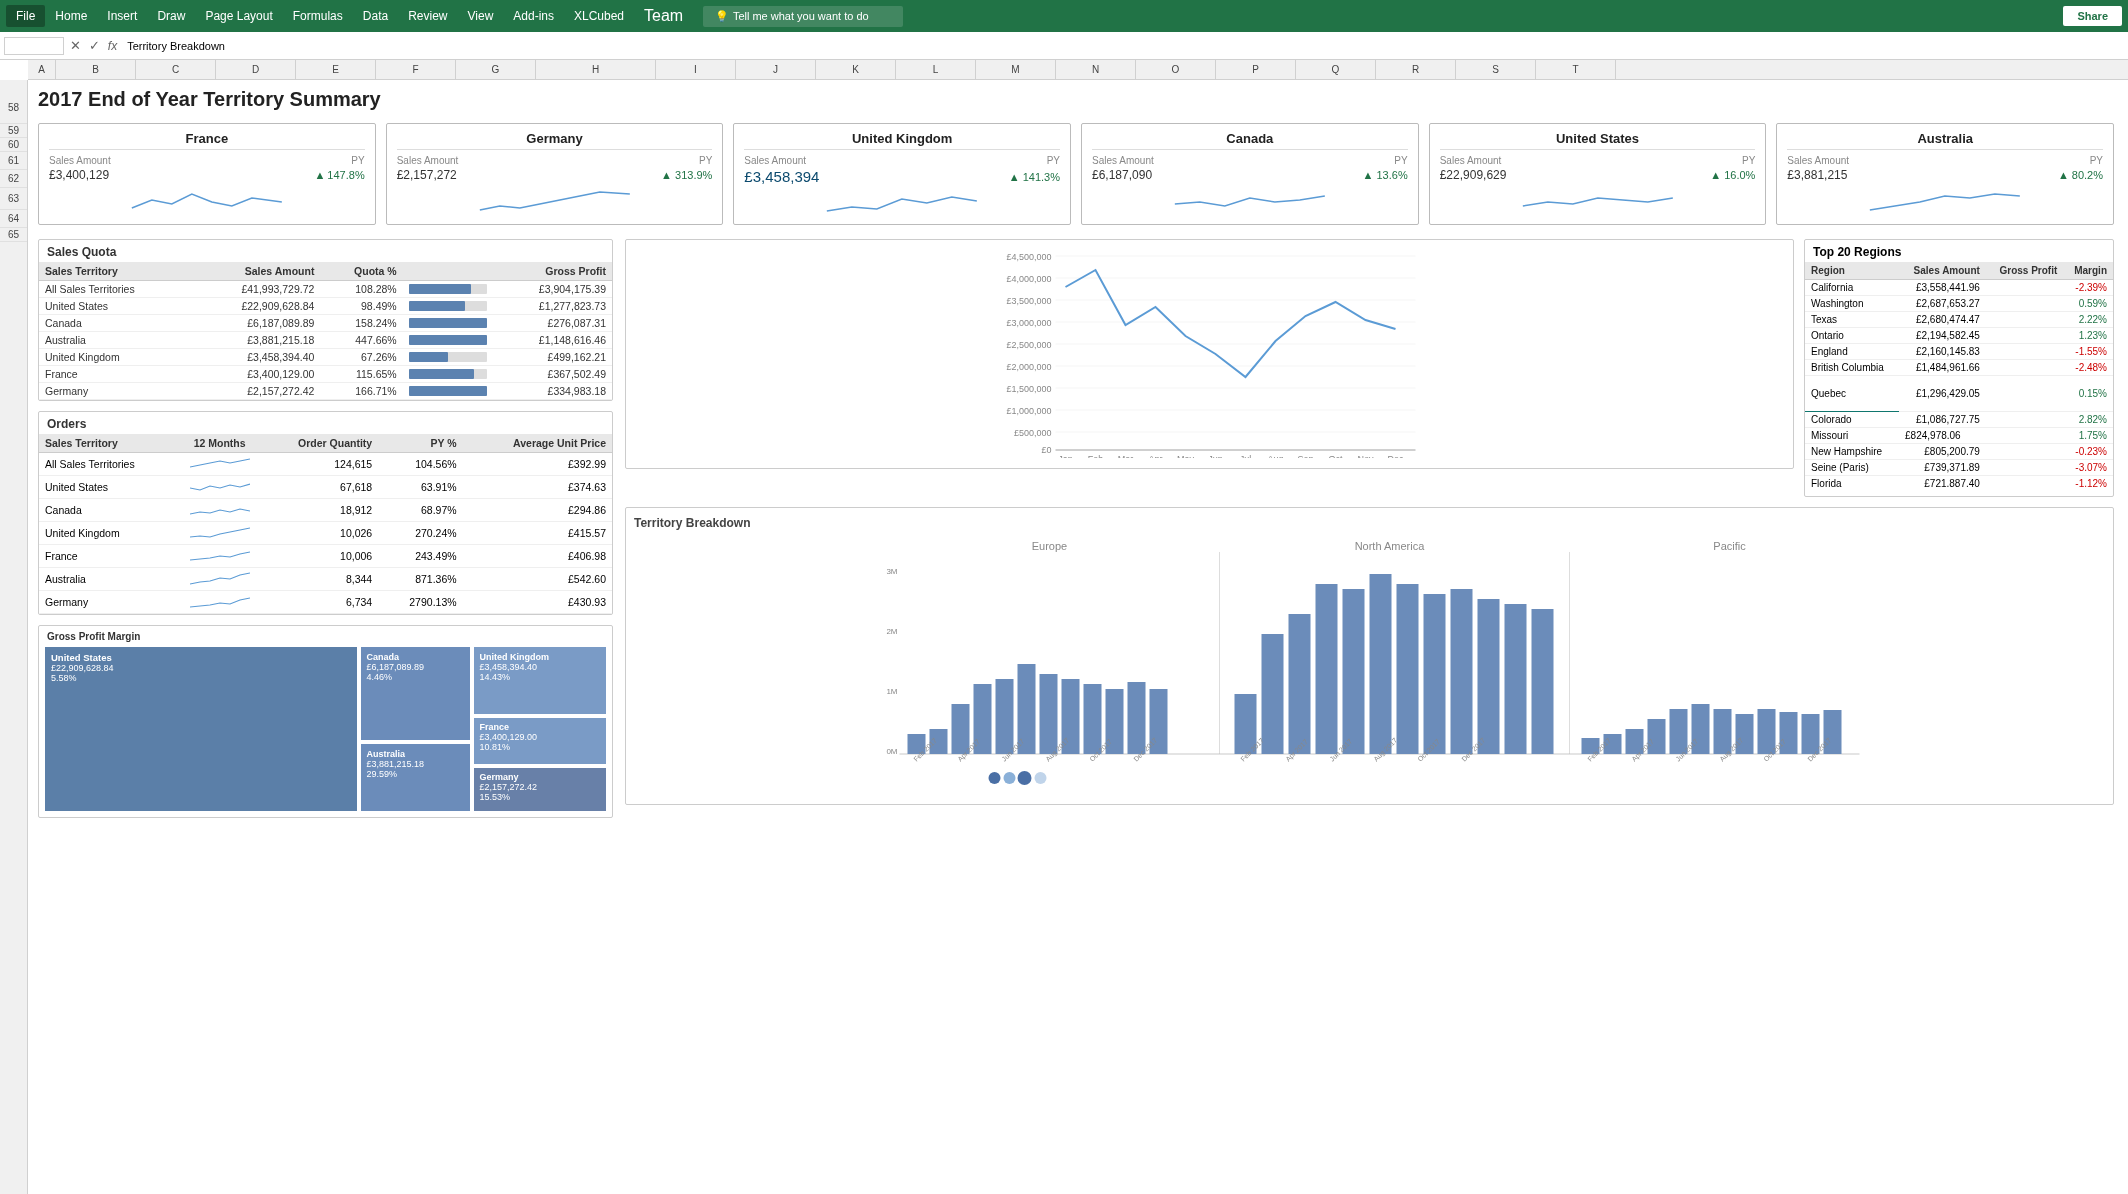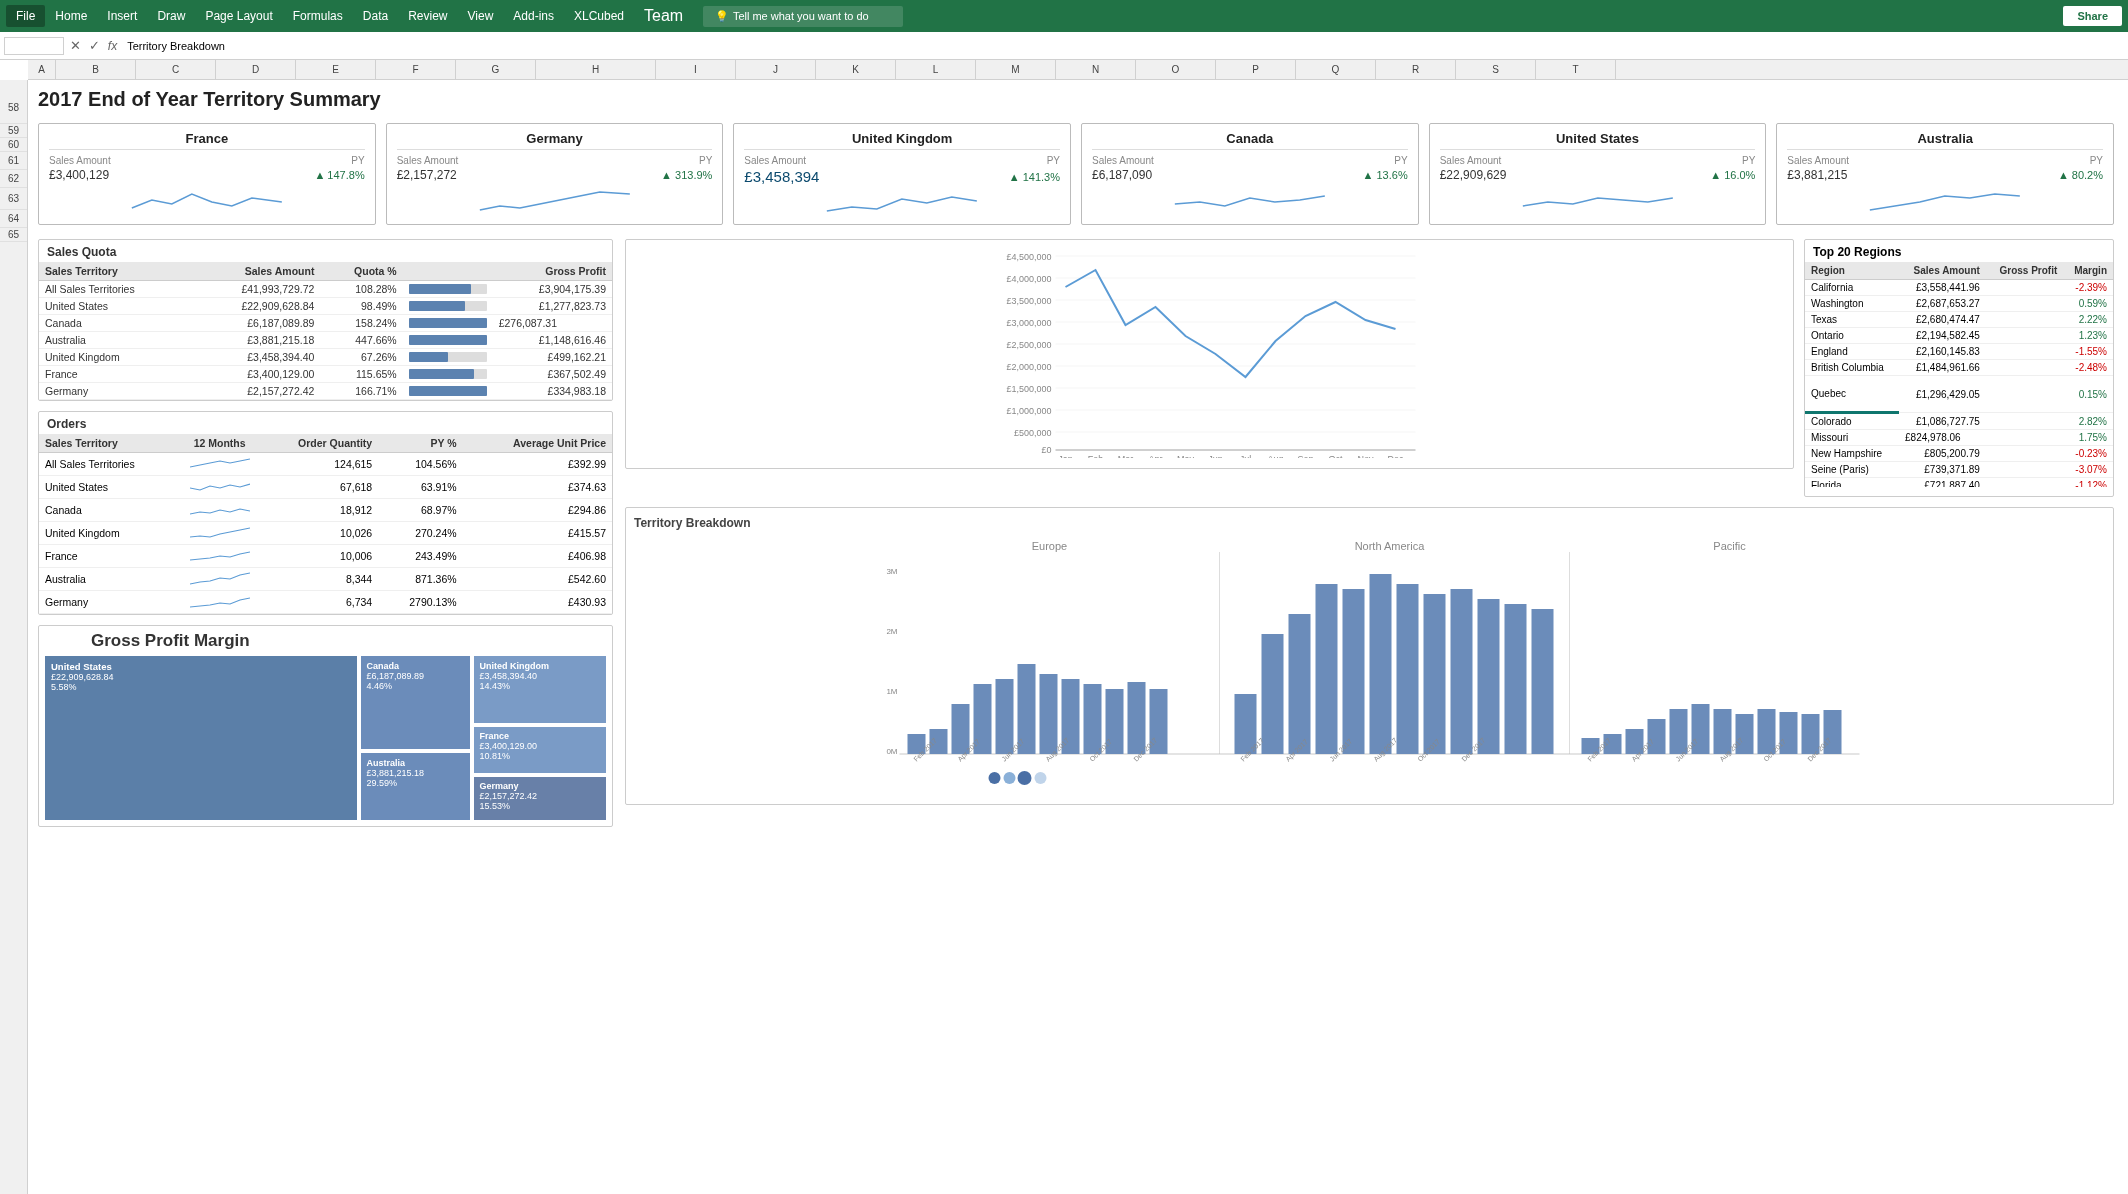--- a/index.html
+++ b/index.html
@@ -211,21 +211,21 @@
               </tr>
               <tr>
                 <td style="padding:2px 6px;border-bottom:1px solid #efefef;color:#333;">Canada</td>
                 <td style="padding:2px 6px;border-bottom:1px solid #efefef;color:#333;text-align:right;">£6,187,089.89</td>
                 <td style="padding:2px 6px;border-bottom:1px solid #efefef;color:#333;text-align:right;">158.24%</td>
                 <td style="padding:2px 6px;border-bottom:1px solid #efefef;">
                   <div style="background:#ddd;height:10px;border-radius:1px;">
                     <div style="width:100%;height:10px;background:#5b82b0;border-radius:1px;"></div>
                   </div>
                 </td>
-                <td style="padding:2px 6px;border-bottom:1px solid #efefef;color:#333;text-align:left;">£276,087.31</td>
+                <td style="padding:2px 6px;border-bottom:1px solid #efefef;color:#333;text-align:right;">£276,087.31</td>
               </tr>
               <tr>
                 <td style="padding:2px 6px;border-bottom:1px solid #efefef;color:#333;">Australia</td>
                 <td style="padding:2px 6px;border-bottom:1px solid #efefef;color:#333;text-align:right;">£3,881,215.18</td>
                 <td style="padding:2px 6px;border-bottom:1px solid #efefef;color:#333;text-align:right;">447.66%</td>
                 <td style="padding:2px 6px;border-bottom:1px solid #efefef;">
                   <div style="background:#ddd;height:10px;border-radius:1px;">
                     <div style="width:100%;height:10px;background:#5b82b0;border-radius:1px;"></div>
                   </div>
                 </td>
@@ -356,21 +356,21 @@
                 </td>
                 <td style="padding:2px 6px;border-bottom:1px solid #efefef;text-align:right;">6,734</td>
                 <td style="padding:2px 6px;border-bottom:1px solid #efefef;text-align:right;">2790.13%</td>
                 <td style="padding:2px 6px;border-bottom:1px solid #efefef;text-align:right;">£430.93</td>
               </tr>
             </tbody>
           </table>
         </div>
 
         <div style="border:1px solid #ccc;border-radius:2px;background:#fff;overflow:hidden;">
-          <div style="font-size:17px;font-weight:700;color:#333;padding:5px 8px 3px;margin-left:44px;">Gross Profit Margin</div>
+          <div style="font-size:10px;font-weight:700;color:#333;padding:5px 8px 3px;">Gross Profit Margin</div>
           <div style="position:relative;height:168px;background:#fff;margin:0 4px 4px;">
 
             <div style="position:absolute;left:0;top:0;width:56%;height:100%;background:#5b7fa8;border:2px solid #fff;color:#fff;padding:5px 6px;font-size:9.5px;overflow:hidden;">
               <div style="font-weight:600;font-size:9.5px;">United States</div>
               <div style="font-size:9px;">£22,909,628.84</div>
               <div style="font-size:9px;">5.58%</div>
             </div>
 
             <div style="position:absolute;left:56%;top:0;width:20%;height:58%;background:#6b8cba;border:2px solid #fff;color:#fff;padding:5px 5px;font-size:9px;overflow:hidden;">
               <div style="font-weight:600;">Canada</div>
@@ -495,21 +495,21 @@
                     <td style="padding:2px 6px;border-bottom:1px solid #efefef;text-align:right;"></td>
                     <td style="padding:2px 6px;border-bottom:1px solid #efefef;text-align:right;color:#c00;">-1.55%</td>
                   </tr>
                   <tr>
                     <td style="padding:2px 6px;border-bottom:1px solid #efefef;">British Columbia</td>
                     <td style="padding:2px 6px;border-bottom:1px solid #efefef;text-align:right;">£1,484,961.66</td>
                     <td style="padding:2px 6px;border-bottom:1px solid #efefef;text-align:right;"></td>
                     <td style="padding:2px 6px;border-bottom:1px solid #efefef;text-align:right;color:#c00;">-2.48%</td>
                   </tr>
                   <tr>
-                    <td style="padding:12px 6px;border-bottom:3px solid #0f766e;">Quebec</td>
+                    <td style="padding:12px 6px;border-bottom:1px solid #0f766e;">Quebec</td>
                     <td style="padding:2px 6px;border-bottom:1px solid #efefef;text-align:right;">£1,296,429.05</td>
                     <td style="padding:2px 6px;border-bottom:1px solid #efefef;text-align:right;"></td>
                     <td style="padding:2px 6px;border-bottom:1px solid #efefef;text-align:right;color:#217346;">0.15%</td>
                   </tr>
                   <tr>
                     <td style="padding:2px 6px;border-bottom:1px solid #efefef;">Colorado</td>
                     <td style="padding:2px 6px;border-bottom:1px solid #efefef;text-align:right;">£1,086,727.75</td>
                     <td style="padding:2px 6px;border-bottom:1px solid #efefef;text-align:right;"></td>
                     <td style="padding:2px 6px;border-bottom:1px solid #efefef;text-align:right;color:#217346;">2.82%</td>
                   </tr>

